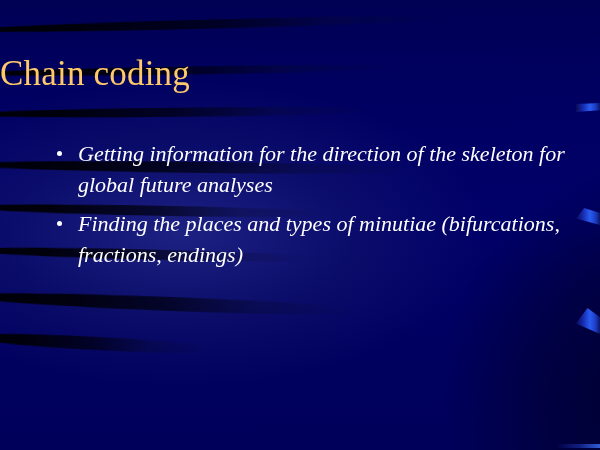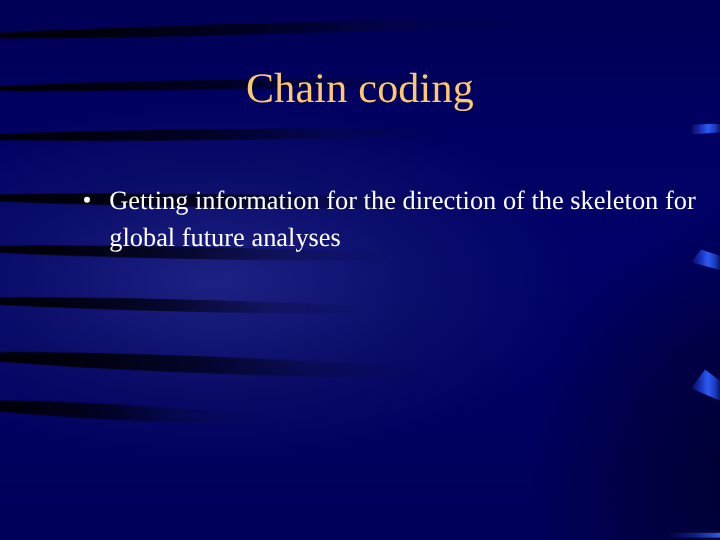--- a/index.html
+++ b/index.html
@@ -114,36 +114,37 @@
     position: relative;
     width: 600px;
     height: 450px;
   }
 
   #title {
     position: absolute;
     top: 54px;
     left: 0;
     width: 600px;
-    text-align: center;
+    text-align: left;
     font-size: 35px;
     line-height: 40px;
     color: #fdc96a;
     letter-spacing: 0.2px;
     white-space: nowrap;
   }
 
   #bullet-list {
     position: absolute;
     top: 134px;
     left: 44px;
     width: 520px;
-    margin: 17px;
+    margin: 4px;
     padding: 0;
     list-style: none;
+    font-style: italic;
   }
 
   .bullet-item {
     position: relative;
     padding-left: 30px;
     margin: 0 0 0 0;
     color: #ffffff;
     font-size: 22px;
     line-height: 31px;
   }
@@ -196,17 +197,21 @@
     <div id="title">Chain coding</div>
 
     <ul id="bullet-list">
 
       <li class="bullet-item" id="bullet-1">
         <span class="bullet-marker"></span>
         <span class="bullet-text">Getting information for the direction of the skeleton for global future analyses</span>
       </li>
 
 
+      <li class="bullet-item" id="bullet-3">
+        <span class="bullet-marker"></span>
+        <span class="bullet-text">Finding the places and types of minutiae (bifurcations, fractions, endings)</span>
+      </li>
 
     </ul>
 
   </div>
 </div>
 
 </body></html>

